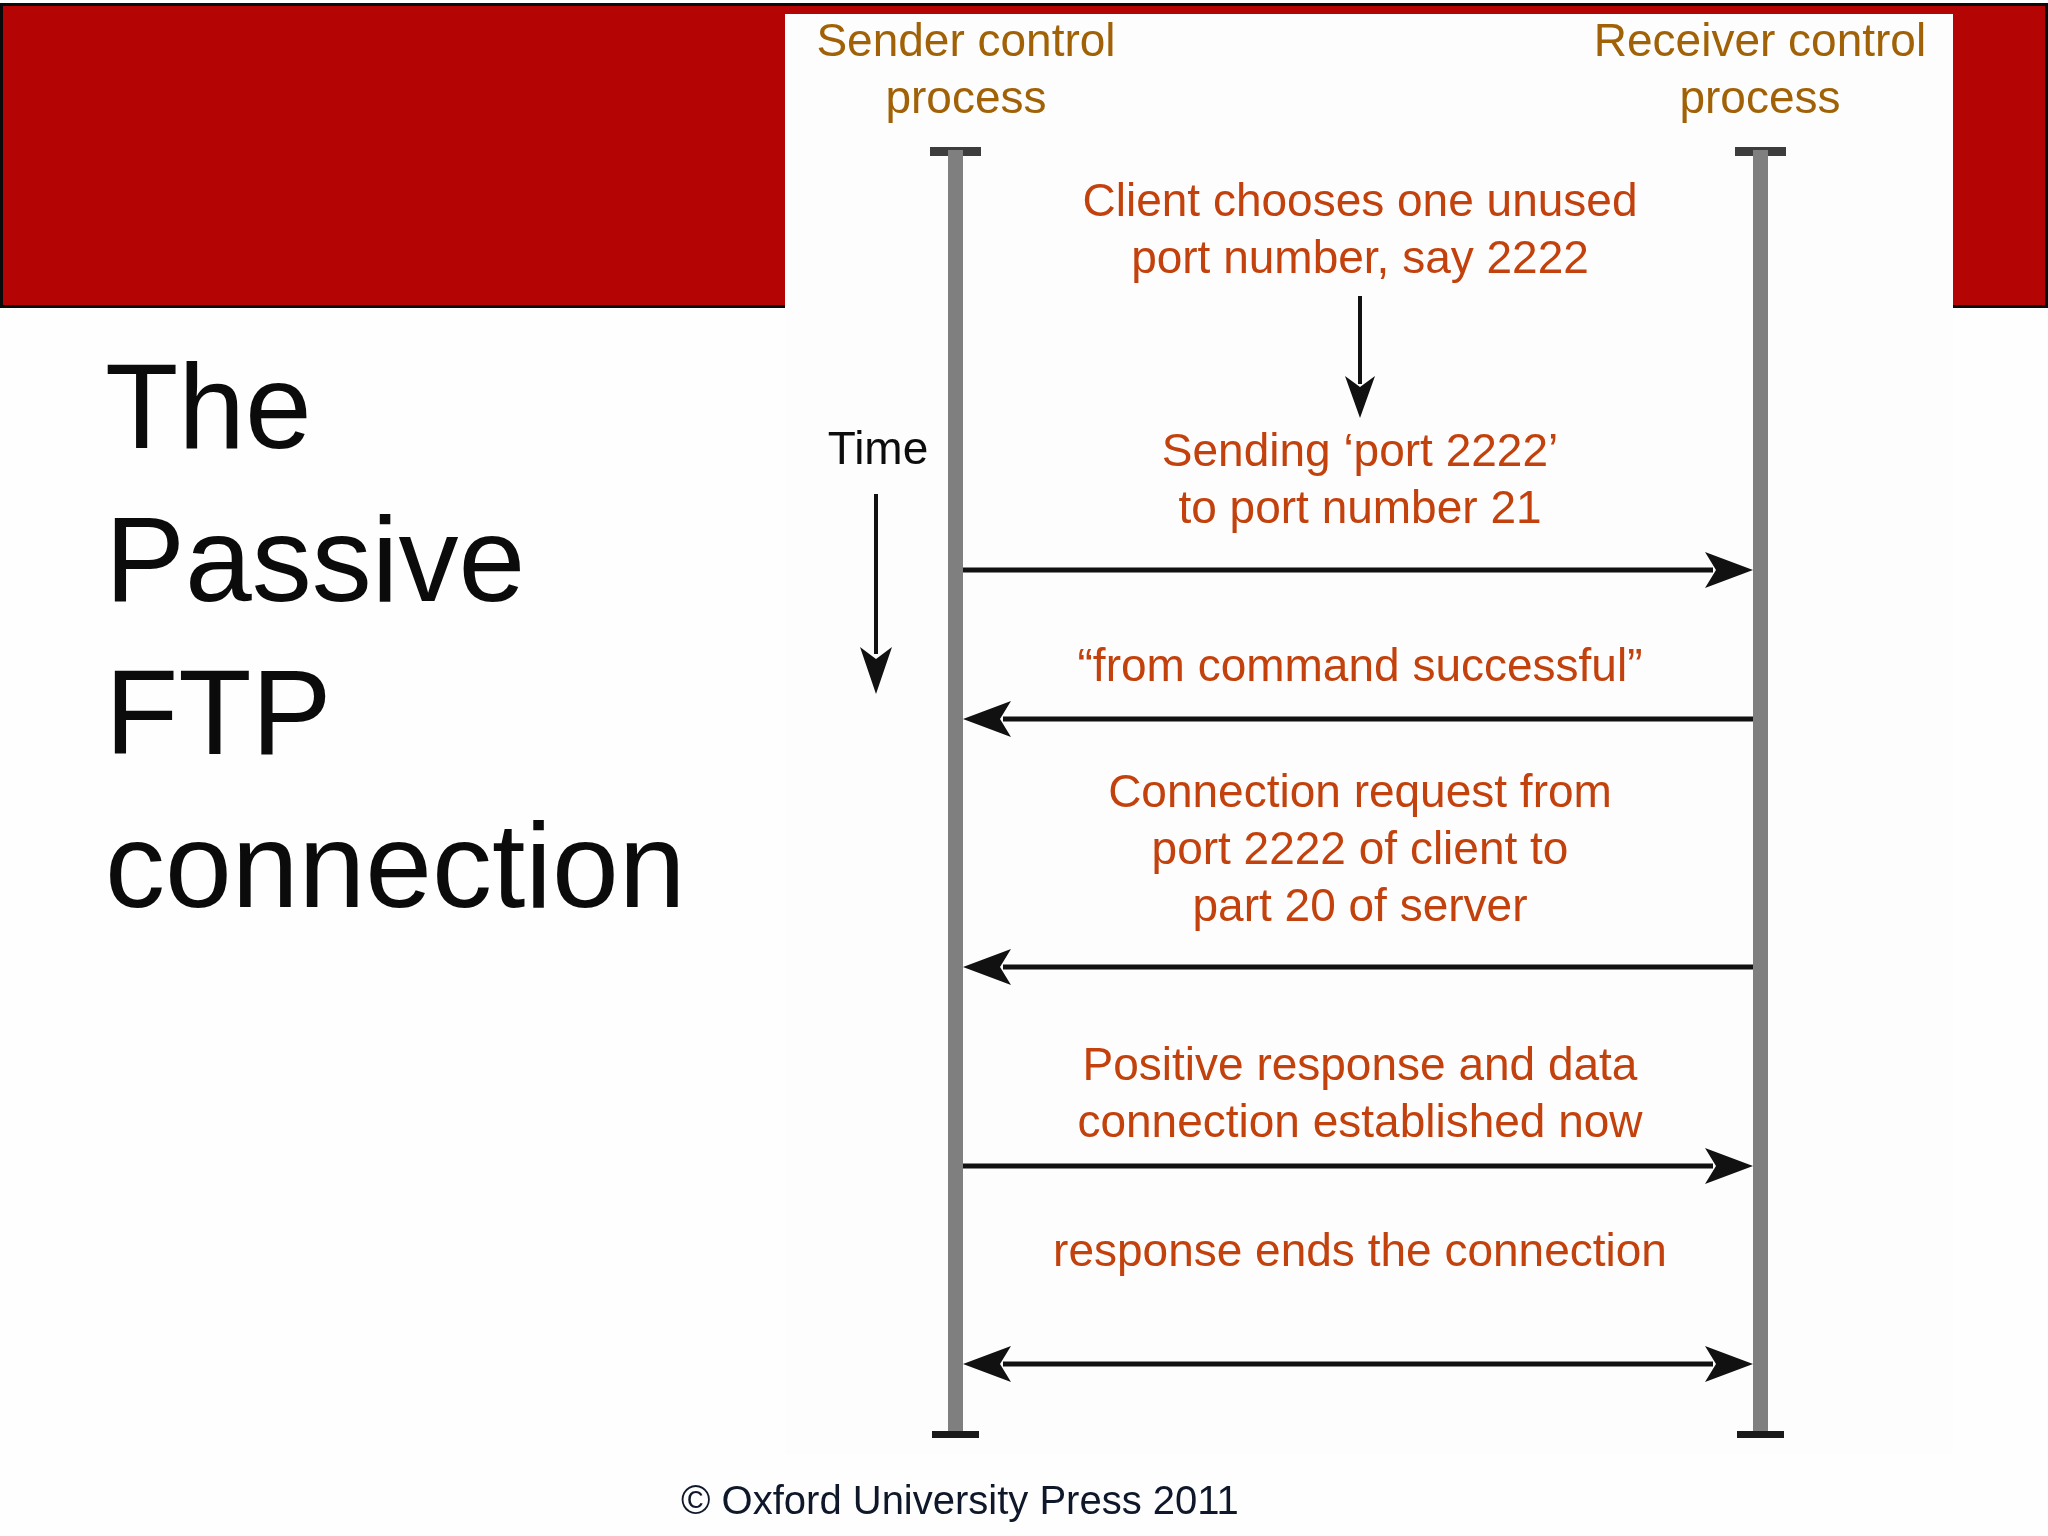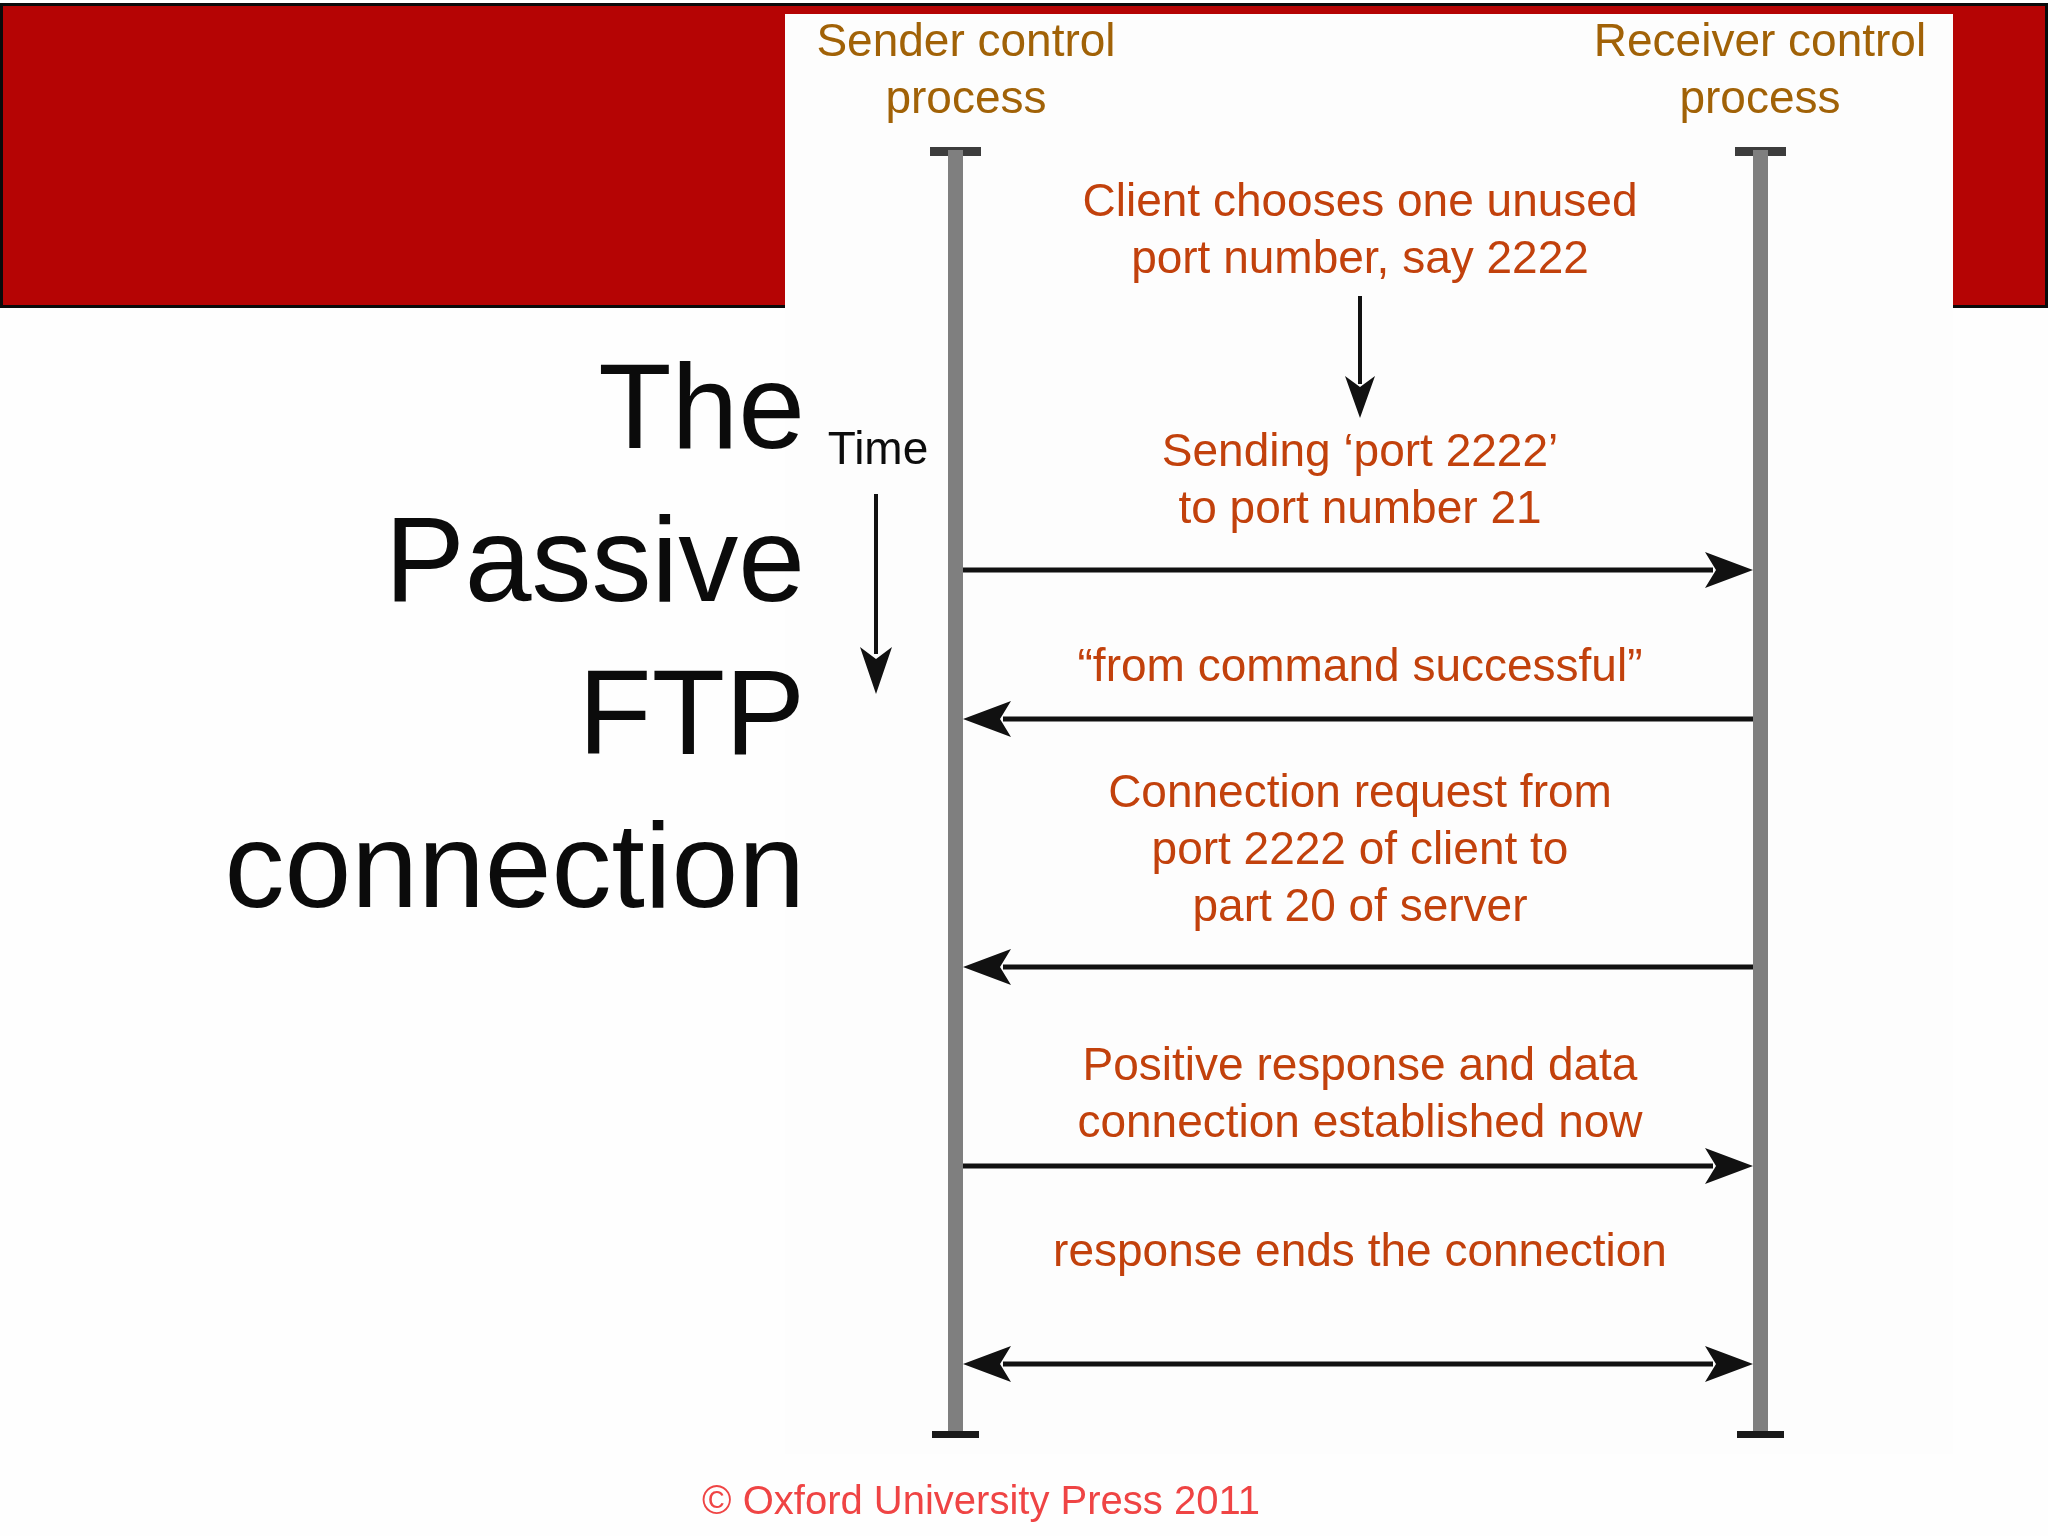--- a/index.html
+++ b/index.html
@@ -14,21 +14,21 @@
     background:#b50404;border:3px solid #0a0a0a;box-sizing:border-box;z-index:1;
   }
   
   #panel{
     position:absolute;left:785px;top:14px;width:1168px;height:1440px;
     background:#fdfdfd;z-index:2;
   }
   .z{position:absolute;z-index:3;}
   
   #title{
-    left:105px;top:330px;width:700px;text-align:right;
+    left:105px;top:330px;width:700px;text-align:left;
     font-size:120px;line-height:153px;color:#0b0b0b;
   }
   
   .head-label{
     width:400px;text-align:center;font-size:46px;line-height:57px;color:#a16207;
   }
   #sender-label{left:766px;top:12px;}
   #receiver-label{left:1560px;top:12px;}
   
   .lifeline{width:15px;height:1285px;top:150px;background:#7f7f7f;}
@@ -52,21 +52,21 @@
   #msg-5{top:1036px;}
   #msg-6{top:1222px;}
   #down-arrow-1{left:1342px;top:296px;}
   .h-arrow{left:963px;}
   #arrow-1{top:550px;}
   #arrow-2{top:699px;}
   #arrow-3{top:947px;}
   #arrow-4{top:1146px;}
   #arrow-5{top:1344px;}
   
-  #footer{left:681px;top:1476px;width:600px;text-align:center;font-size:40px;line-height:48px;color:#ef4444;}
+  #footer{left:681px;top:1476px;width:600px;font-size:40px;line-height:48px;color:#0f172a;}
   svg{display:block;}
 </style>
 </head>
 <body>
 
 <div id="slide">
 
   <div id="banner"></div>
   <div id="panel"></div>
 

